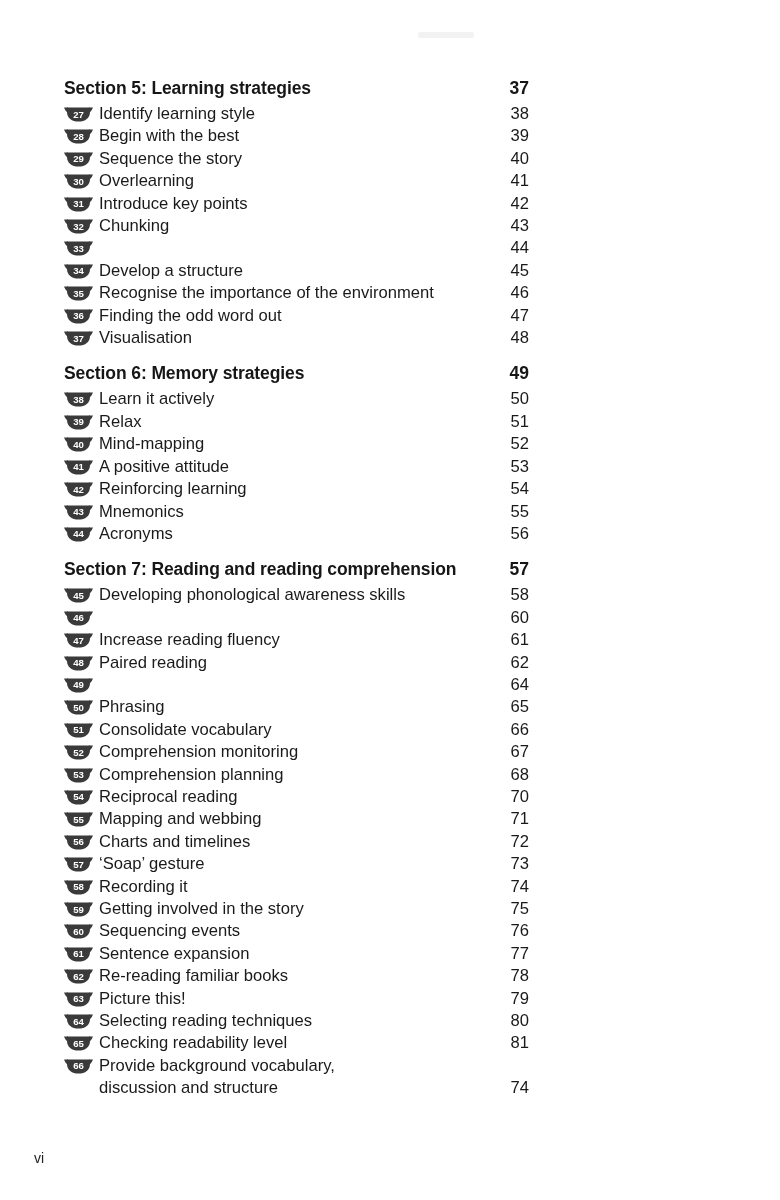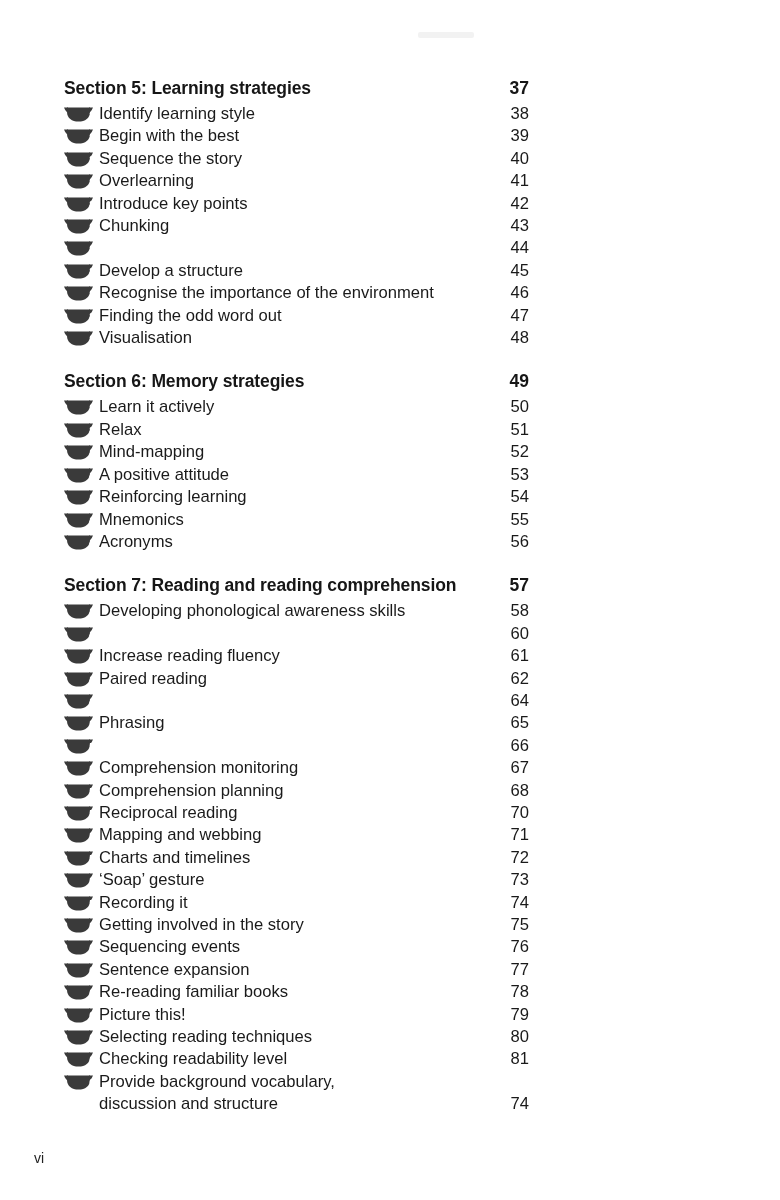--- a/index.html
+++ b/index.html
@@ -31,21 +31,21 @@
     left: 64px;
     top: 78px;
     width: 465px;
   }
 
   
   .section {
     margin-bottom: 0;
   }
   .section + .section {
-    margin-top: 22px;
+    margin-top: 14px;
   }
   .section-head {
     display: flex;
     align-items: baseline;
     height: 24px;
     margin-bottom: 1px;
   }
   .section-title {
     font-size: 17.5px;
     font-weight: bold;
@@ -107,21 +107,21 @@
     height: 15px;
     display: block;
   }
   .badge svg {
     display: block;
     width: 29px;
     height: 15px;
   }
   .badge .num {
     position: absolute;
-    left: 16px;
+    left: 0;
     top: 0;
     width: 29px;
     height: 15px;
     display: flex;
     align-items: center;
     justify-content: center;
     font-size: 9.6px;
     font-weight: bold;
     color: #ffffff;
     letter-spacing: -0.2px;
@@ -539,20 +539,21 @@
           <div class="entry-badge-cell">
             <span class="badge">
               <svg viewBox="0 0 29 15" xmlns="http://www.w3.org/2000/svg" aria-hidden="true">
                 <path d="M0 0.6 L4.0 0.6 L4.0 3.2 L3.0 5.2 L1.2 3.0 Z" fill="#3a3a3a"></path>
                 <path d="M29 0.6 L25.0 0.6 L25.0 3.2 L26.0 5.2 L27.8 3.0 Z" fill="#3a3a3a"></path>
                 <path d="M3.0 0.6 L26.0 0.6 L26.0 5.0 C26.0 11.0 21.2 14.6 14.5 14.6 C7.8 14.6 3.0 11.0 3.0 5.0 Z" fill="#3a3a3a"></path>
               </svg>
               <span class="num">51</span>
             </span>
           </div>
+          <div class="entry-label">Consolidate vocabulary</div>
           <div class="entry-spacer"></div>
           <div class="entry-page">66</div>
         </div>
         <div class="entry">
           <div class="entry-badge-cell">
             <span class="badge">
               <svg viewBox="0 0 29 15" xmlns="http://www.w3.org/2000/svg" aria-hidden="true">
                 <path d="M0 0.6 L4.0 0.6 L4.0 3.2 L3.0 5.2 L1.2 3.0 Z" fill="#3a3a3a"></path>
                 <path d="M29 0.6 L25.0 0.6 L25.0 3.2 L26.0 5.2 L27.8 3.0 Z" fill="#3a3a3a"></path>
                 <path d="M3.0 0.6 L26.0 0.6 L26.0 5.0 C26.0 11.0 21.2 14.6 14.5 14.6 C7.8 14.6 3.0 11.0 3.0 5.0 Z" fill="#3a3a3a"></path>

